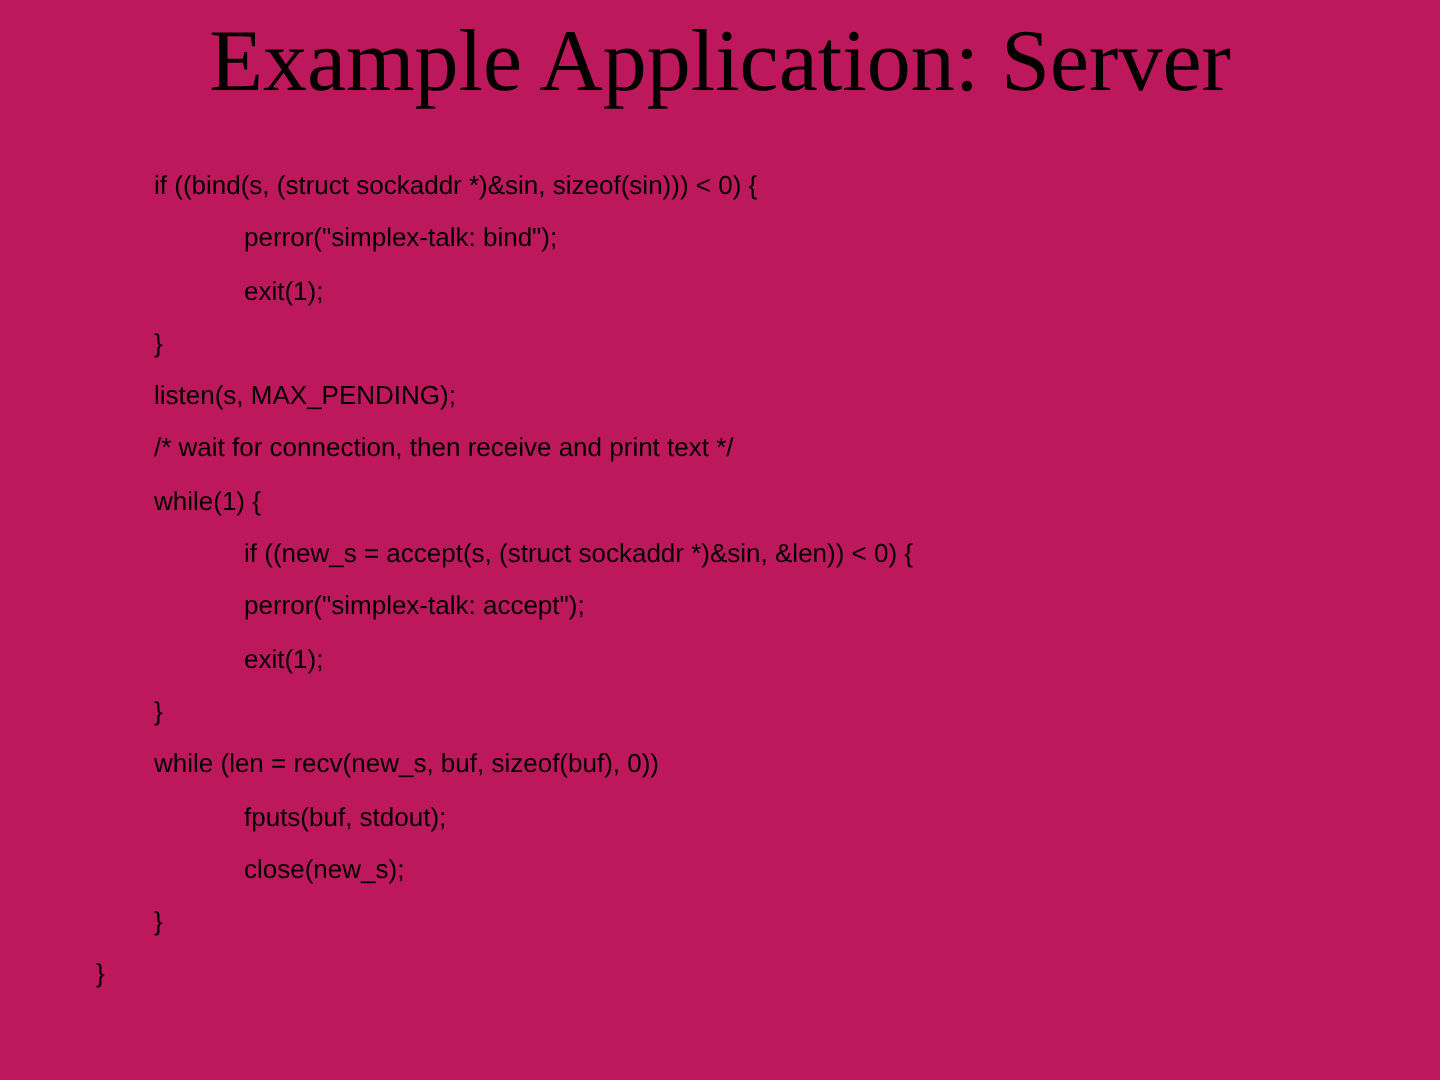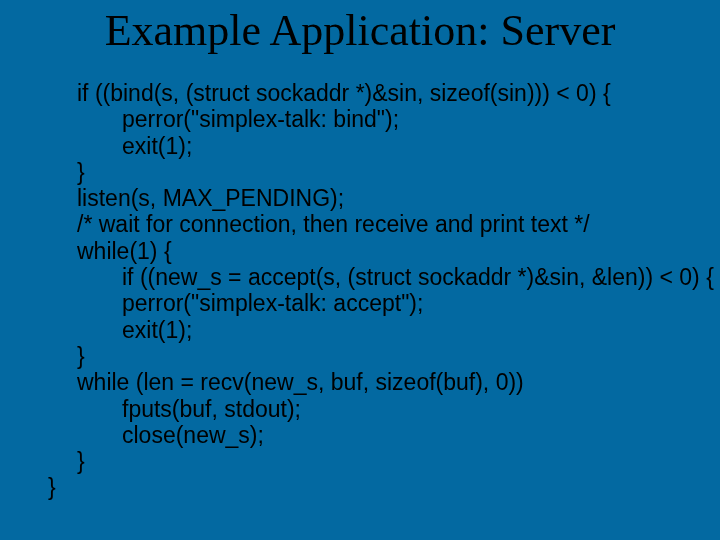--- a/index.html
+++ b/index.html
@@ -4,21 +4,21 @@
 <style>
   html, body {
     margin: 0;
     padding: 0;
     background: #ffffff;
   }
   .slide {
     position: relative;
     width: 720px;
     height: 540px;
-    background: #0369a1;
+    background: #be185d;
     overflow: hidden;
   }
   .title {
     position: absolute;
     top: 6px;
     left: 0;
     width: 100%;
     margin: 0;
     text-align: center;
     font-family: "Liberation Serif", "DejaVu Serif", serif;
@@ -26,21 +26,21 @@
     font-size: 44px;
     line-height: 1.15;
     color: #000000;
     white-space: nowrap;
   }
   .code {
     position: absolute;
     left: 48px;
     top: 80px;
     font-family: "Liberation Sans", "DejaVu Sans", sans-serif;
-    font-size: 23px;
+    font-size: 13px;
     line-height: 26.3px;
     color: #000000;
     white-space: pre;
   }
   .code-line { margin-left: 0; }
   .indent-0 { margin-left: 0; }
   .indent-1 { margin-left: 29px; }
   .indent-2 { margin-left: 74px; }
 </style>
 </head>

